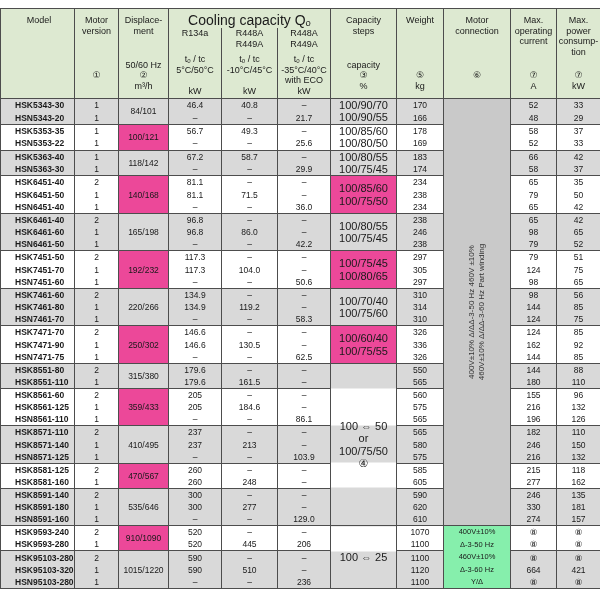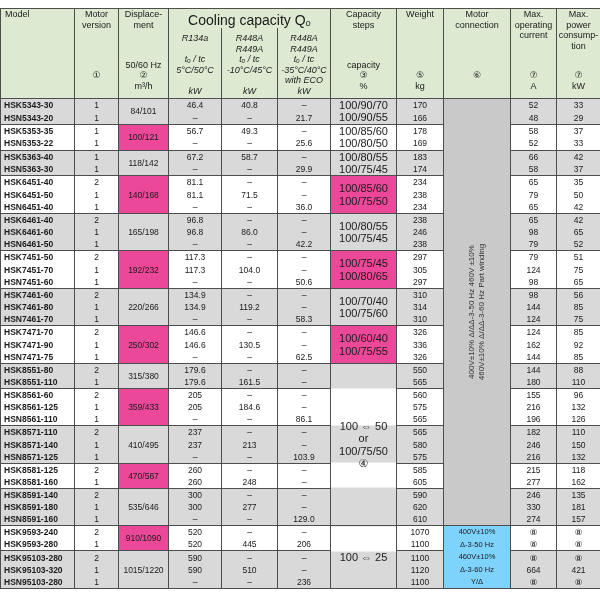--- a/index.html
+++ b/index.html
@@ -7,50 +7,50 @@
         font-family:"Liberation Sans",sans-serif;}
   table{border-collapse:collapse;table-layout:fixed;width:599px;margin:8px 0 0 0;
         border:1px solid #4d4d4d;}
   th,td{padding:0;overflow:hidden;}
   
   thead th{background:#dde9d1;vertical-align:top;font-weight:normal;
            border-left:1px solid #4d4d4d;border-right:1px solid #4d4d4d;}
   thead tr.sub th{border-bottom:1px solid #4d4d4d;}
   th.rs{border-bottom:1px solid #4d4d4d;}
   .grp{height:14px;padding-top:3px;text-align:center;font-size:14px;color:#1a1a1a;}
-  .hv{height:84px;box-sizing:border-box;padding:0 1px 2px;display:flex;
-      flex-direction:column;justify-content:space-between;}
+  .hv{height:84px;box-sizing:border-box;padding:6px 1px 2px;display:flex;
+      flex-direction:column;justify-content:space-between;align-items:center;}
   .hv2{height:70px;box-sizing:border-box;padding:0 1px 2px;display:flex;
-       flex-direction:column;justify-content:flex-end;font-style:italic;}
+       flex-direction:column;justify-content:space-between;}
   .hl{font-size:9px;line-height:10.5px;min-height:10.5px;text-align:center;color:#1a1a1a;}
   .th-model .hl{text-align:left;padding-left:3px;}
   
   tbody tr{height:12.5px;}
   tbody td{font-size:8.5px;line-height:12px;text-align:center;color:#1a1a1a;
            border-left:1px solid #4d4d4d;border-right:1px solid #4d4d4d;
            border-top:none;border-bottom:none;vertical-align:middle;}
   tbody tr.gs>td{border-top:1px solid #4d4d4d;}
-  td.model{text-align:left;padding-left:3px;font-weight:bold;white-space:nowrap;}
+  td.model{text-align:left;padding-left:14px;font-weight:bold;white-space:nowrap;}
   .rg>td{background:#d9d9d9;}
   .rw>td{background:#ffffff;}
   td.bgg{background:#d9d9d9;}
   td.bgw{background:#ec4899;}
   td.band-a{background:linear-gradient(to bottom,
       #d9d9d9 0%,#d9d9d9 15.4%,#ffffff 15.4%,#ffffff 38.5%,
       #d9d9d9 38.5%,#d9d9d9 61.5%,#ffffff 61.5%,#ffffff 76.9%,
       #d9d9d9 76.9%,#d9d9d9 100%);margin-top:15px;}
   td.band-b{background:linear-gradient(to bottom,#ffffff 0%,#ffffff 40%,
       #d9d9d9 40%,#d9d9d9 100%);}
   .sline{line-height:12.4px;font-size:11px;}
   td.motor-rot{background:#c9c9c9;position:relative;}
   .rotwrap{position:absolute;top:50%;left:50%;
            transform:translate(-50%,-50%) rotate(-90deg);}
   .rotwrap div{font-size:8px;line-height:10px;white-space:nowrap;
                text-align:center;color:#333;}
-  td.motor-plain{background:#7dd3fc;}
+  td.motor-plain{background:#86efac;}
   .mlines div{font-size:7.5px;line-height:12.4px;color:#1a1a1a;}
 </style>
 </head>
 <body>
 
 <div class="page">
 <table>
   <colgroup>
     <col style="width:74px">
         <col style="width:44px">

